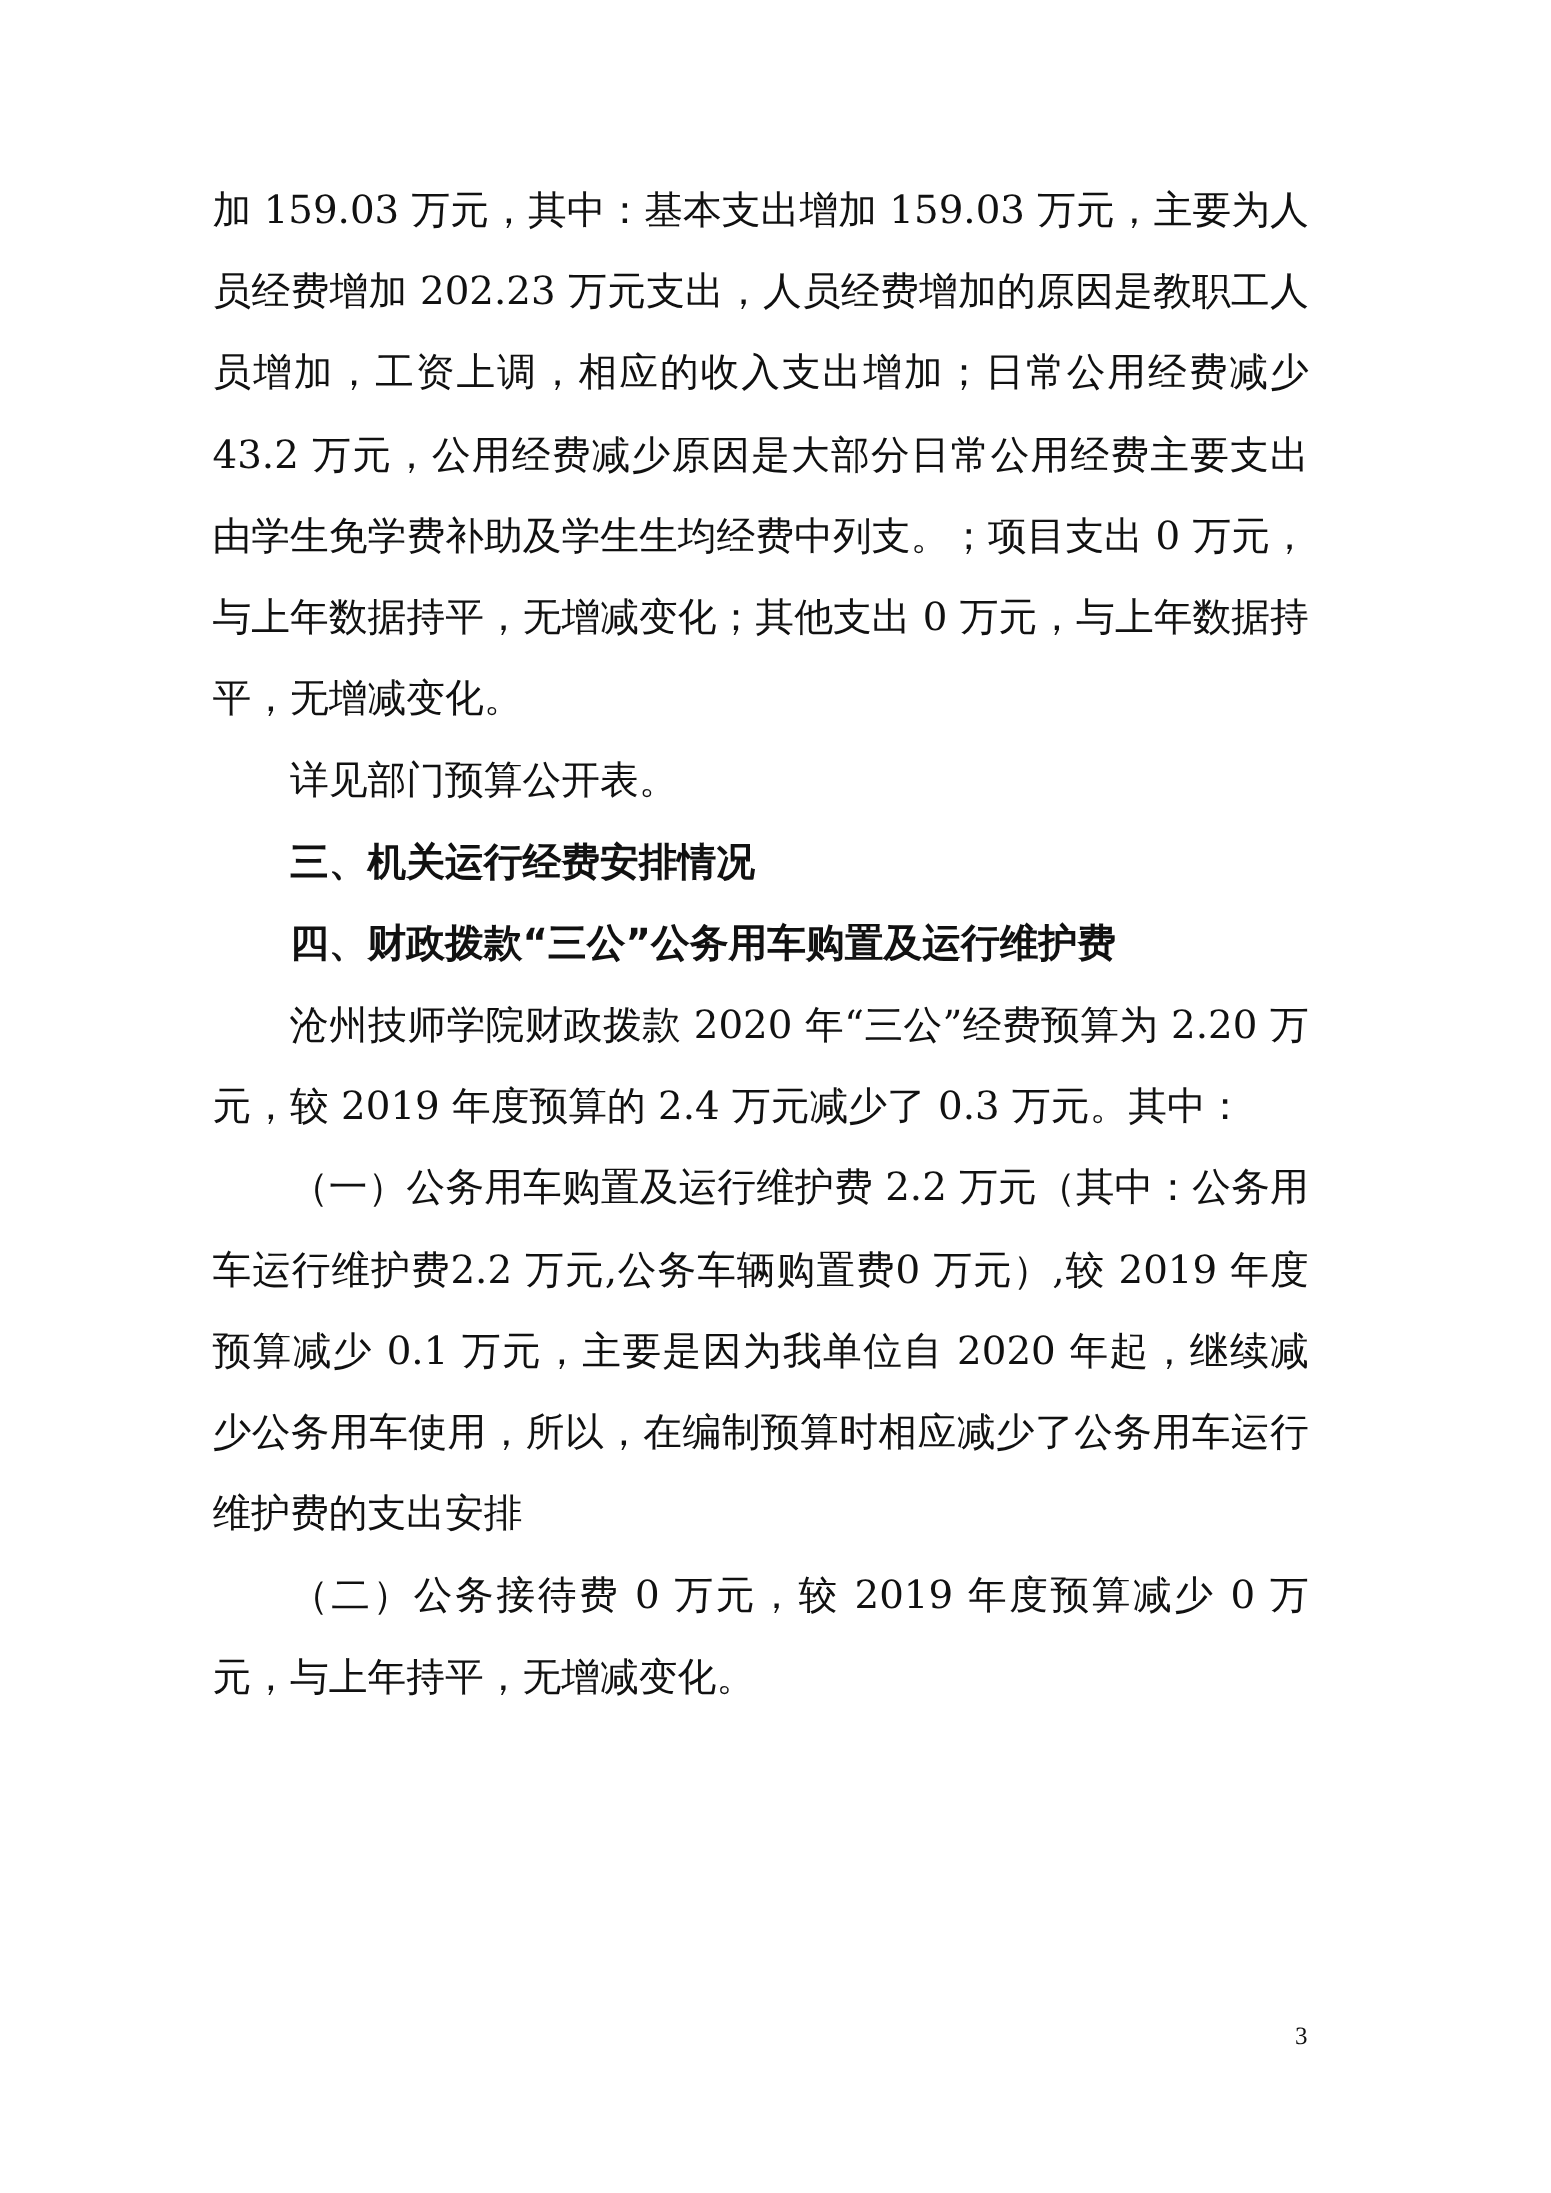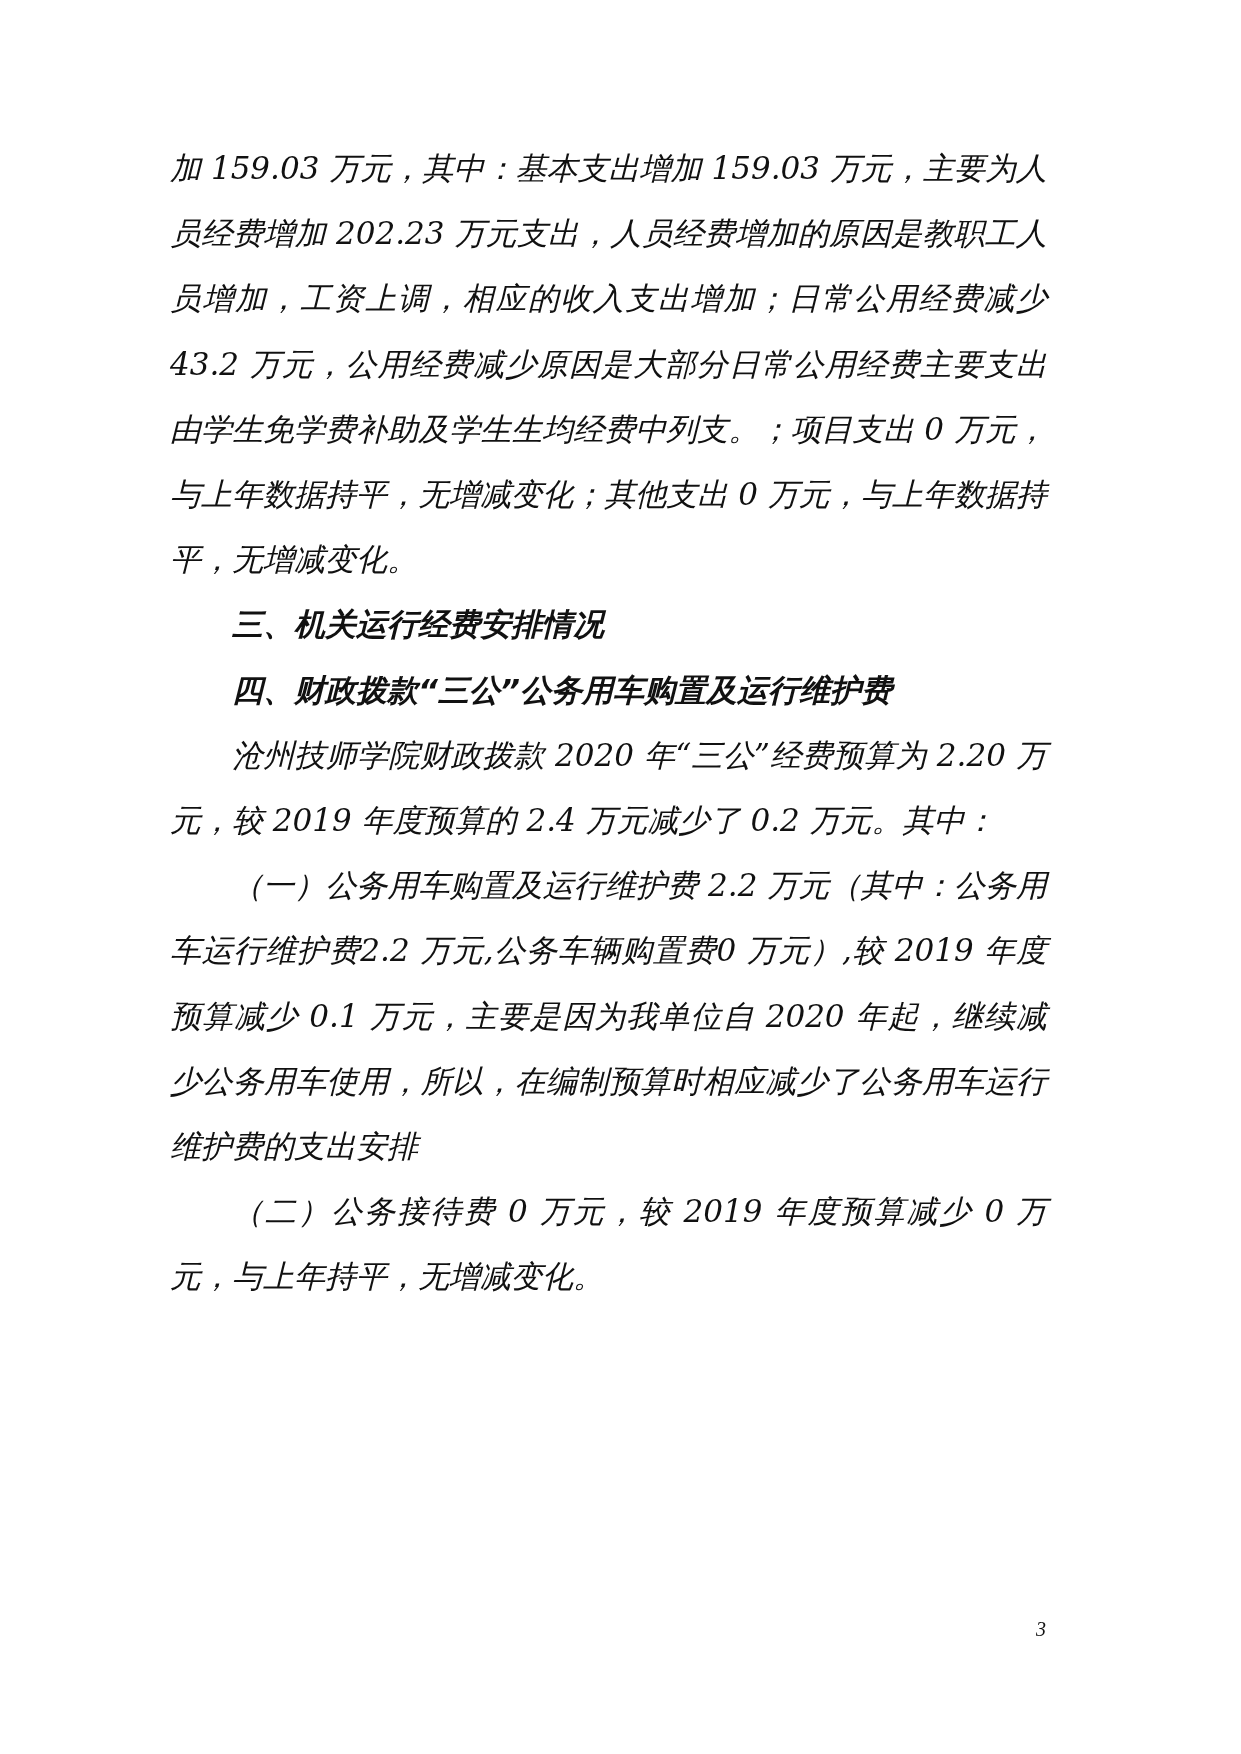--- a/index.html
+++ b/index.html
@@ -1,38 +1,39 @@
 <!DOCTYPE html>
 <html><head>
 <meta charset="utf-8">
 <style>
   html, body { margin:0; padding:0; background:#ffffff; }
   body { width:1241px; height:1754px; position:relative; overflow:hidden; }
-  .page { position:absolute; left:0; top:0; width:1241px; height:1754px; background:#fff;font-style:italic; }
+  .page { position:absolute; left:0; top:0; width:1241px; height:1754px; background:#fff; }
   .content {
     position:absolute; left:170px; top:136px; width:877px;
     font-family:"DejaVu Serif","Liberation Serif",serif;
     color:#111; font-size:31px; line-height:65.2px;
     text-align:justify; text-justify:inter-character;
   }
   .content p { margin:0; }
   .indent { text-indent:62px; }
   .heading { font-family:"DejaVu Sans","Liberation Sans",sans-serif; font-weight:bold; text-indent:62px; }
   .pagenum {
     position:absolute; left:1036px; top:1618px;
     font-family:"Liberation Serif","DejaVu Serif",serif; font-size:20px; color:#111;
   }
 </style>
 </head>
 <body>
 
 <div class="page">
   <div class="content">
     <p>加 159.03 万元，其中：基本支出增加 159.03 万元，主要为人员经费增加 202.23 万元支出，人员经费增加的原因是教职工人员增加，工资上调，相应的收入支出增加；日常公用经费减少 43.2 万元，公用经费减少原因是大部分日常公用经费主要支出由学生免学费补助及学生生均经费中列支。；项目支出 0 万元，与上年数据持平，无增减变化；其他支出 0 万元，与上年数据持平，无增减变化。</p>
+    <p class="indent">详见部门预算公开表。</p>
     <p class="heading">三、机关运行经费安排情况</p>
     <p class="heading">四、财政拨款“三公”公务用车购置及运行维护费</p>
-    <p class="indent">沧州技师学院财政拨款 2020 年“三公”经费预算为 2.20 万元，较 2019 年度预算的 2.4 万元减少了 0.2 万元。其中：</p>
+    <p class="indent">沧州技师学院财政拨款 2020 年“三公”经费预算为 2.20 万元，较 2019 年度预算的 2.4 万元减少了 0.3 万元。其中：</p>
     <p class="indent">（一）公务用车购置及运行维护费 2.2 万元（其中：公务用车运行维护费2.2 万元,公务车辆购置费0 万元）,较 2019 年度预算减少 0.1 万元，主要是因为我单位自 2020 年起，继续减少公务用车使用，所以，在编制预算时相应减少了公务用车运行维护费的支出安排</p>
     <p class="indent">（二）公务接待费 0 万元，较 2019 年度预算减少 0 万元，与上年持平，无增减变化。</p>
 
   </div>
   <div class="pagenum">3</div>
 </div>
 
 </body></html>

